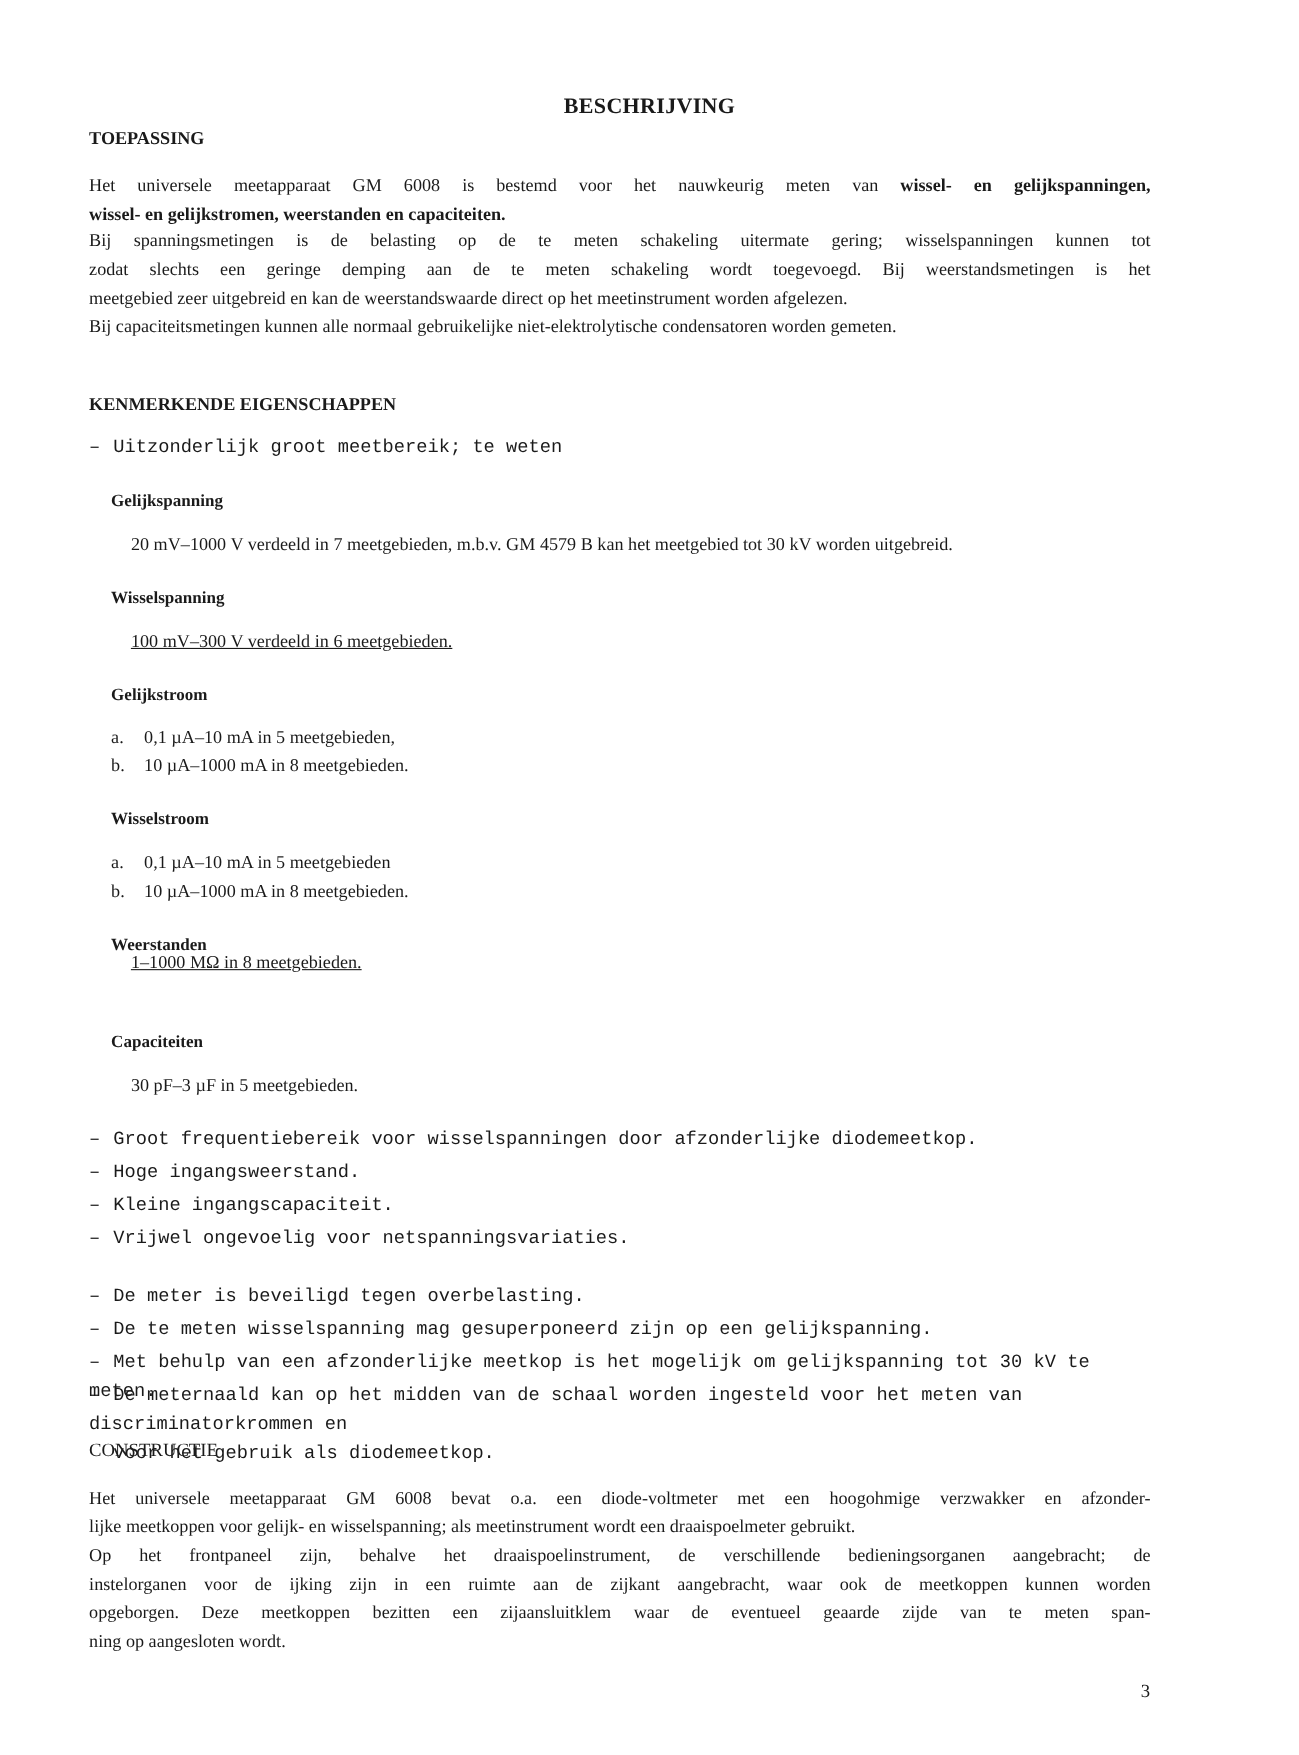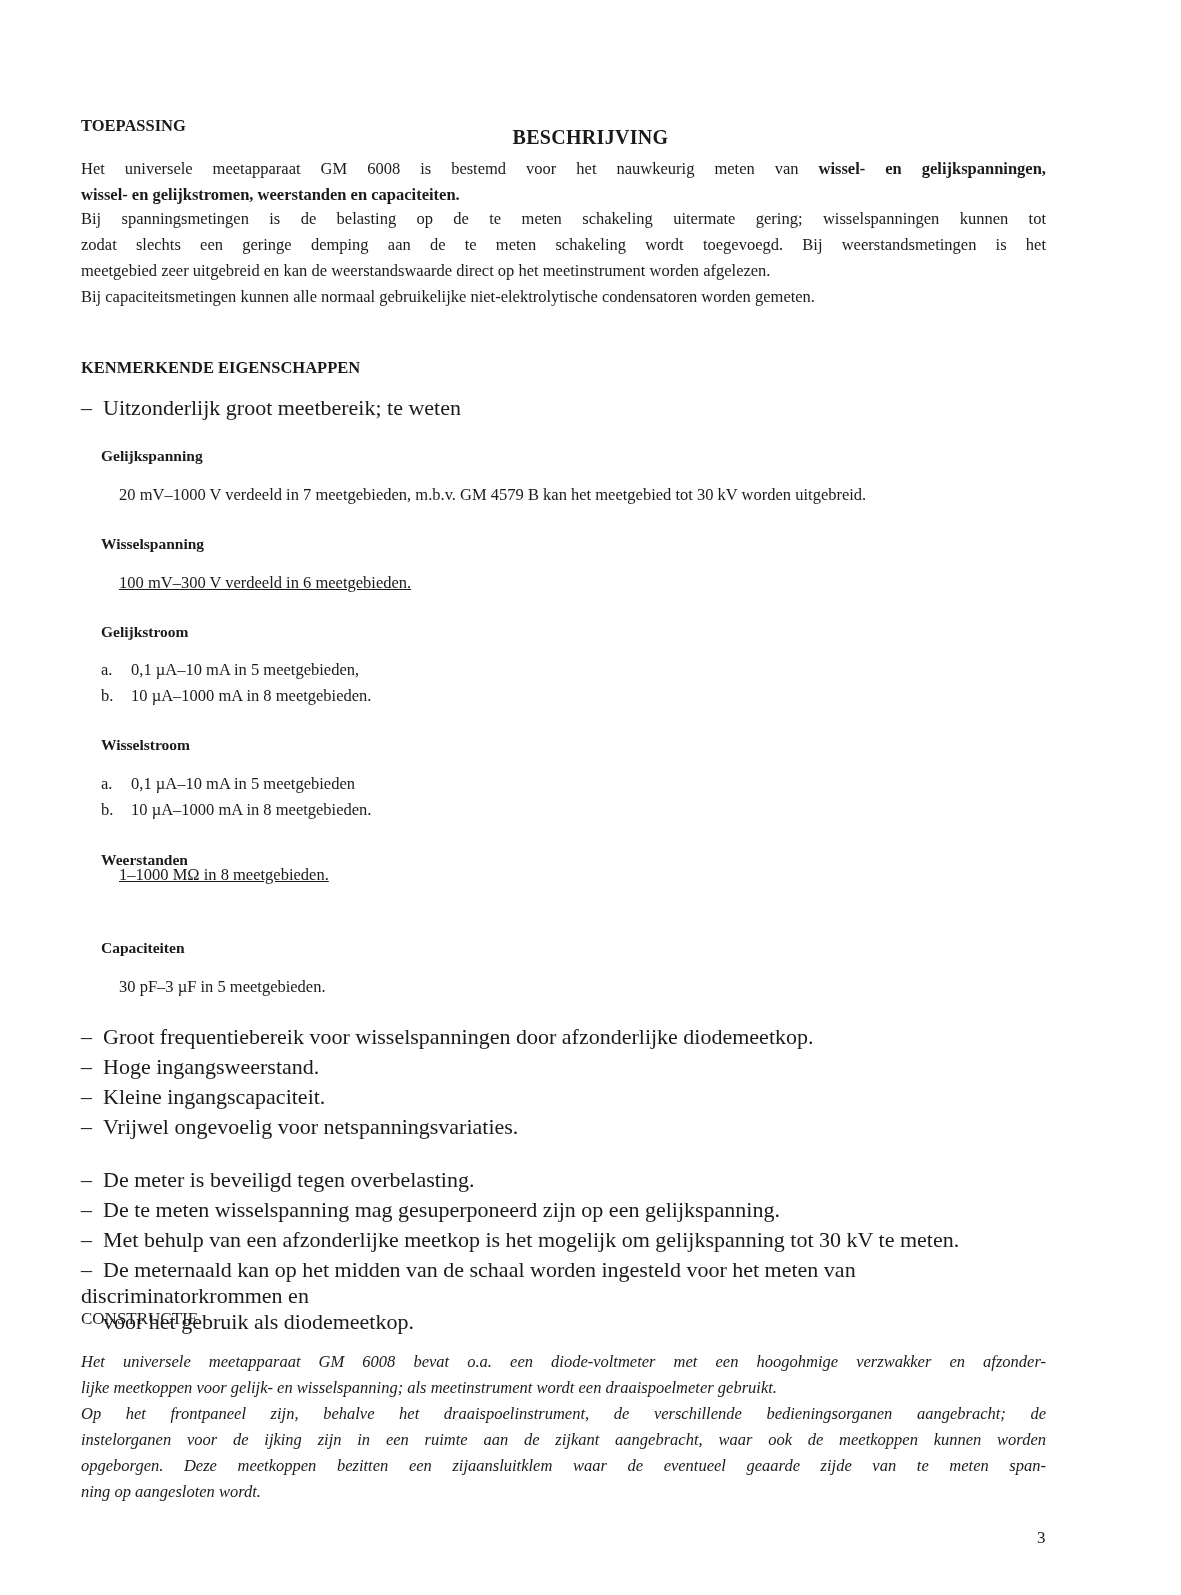--- a/index.html
+++ b/index.html
@@ -4,21 +4,21 @@
 <style>
   html, body { margin: 0; padding: 0; background: #ffffff; }
   body {
     width: 1181px; height: 1595px; position: relative; overflow: hidden;
     font-family: "Liberation Serif", "DejaVu Serif", serif;
     color: #1a1a1a;
   }
   .page { position: absolute; left: 0; top: 0; width: 1181px; height: 1595px; }
   .title {
     position: absolute; left: 0; width: 1181px; top: 86px;
-    text-align: center; font-weight: bold; font-size: 20px; letter-spacing: 0.3px; margin-top: 40px;
+    text-align: center; font-weight: bold; font-size: 20px; letter-spacing: 0.3px;
   }
   .h {
     position: absolute; left: 81px; font-weight: bold; font-size: 16.5px;
   }
   .p {
     position: absolute; left: 81px; width: 965px; font-size: 16.5px;
     line-height: 26px; text-align: justify;
   }
   .p .line { display: block; text-align: justify; text-align-last: justify; height: 26px; white-space: nowrap; }
   .p .line.last { text-align-last: left; }
@@ -27,21 +27,21 @@
     position: absolute; left: 101px; font-weight: bold; font-size: 15.5px;
   }
   .val {
     position: absolute; left: 119px; font-size: 16.5px; white-space: nowrap;
   }
   .ab {
     position: absolute; left: 101px; font-size: 16.5px; white-space: nowrap; line-height: 26px;
   }
   .ab .lbl { display: inline-block; width: 30px; }
   .bullet {
-    position: absolute; left: 81px; font-size: 22px; line-height: 26px; width: 980px;
+    position: absolute; left: 81px; font-size: 17px; line-height: 26px; width: 980px; font-family: Liberation Mono, monospace;
   }
   .bullet .dash { display: inline-block; width: 22px; }
   .bullet .cont { display: block; padding-left: 22px; }
   .pagenum {
     position: absolute; left: 1037px; top: 1528px; font-size: 17px;
   }
 </style>
 </head>
 <body>
 
@@ -99,21 +99,21 @@
     <div style="height:30px;"><span class="dash">–</span><span>Kleine ingangscapaciteit.</span></div>
     <div style="height:30px;"><span class="dash">–</span><span>Vrijwel ongevoelig voor netspanningsvariaties.</span></div>
     <div style="height:30px;margin-top:23px;"><span class="dash">–</span><span>De meter is beveiligd tegen overbelasting.</span></div>
     <div style="height:30px;"><span class="dash">–</span><span>De te meten wisselspanning mag gesuperponeerd zijn op een gelijkspanning.</span></div>
     <div style="height:30px;"><span class="dash">–</span><span>Met behulp van een afzonderlijke meetkop is het mogelijk om gelijkspanning tot 30 kV te meten.</span></div>
     <div><span class="dash">–</span><span>De meternaald kan op het midden van de schaal worden ingesteld voor het meten van discriminatorkrommen en</span><span class="cont">voor het gebruik als diodemeetkop.</span></div>
   </div>
 
   <div class="h" style="top:1309px; font-weight:normal; font-size:17px;">CONSTRUCTIE</div>
 
-  <div class="p" style="top:1349px; width:965px;font-style:italic;">
+  <div class="p" style="top:1349px; width:965px;">
     <span class="line">Het universele meetapparaat GM 6008 bevat o.a. een diode-voltmeter met een hoogohmige verzwakker en afzonder-</span>
     <span class="line last">lijke meetkoppen voor gelijk- en wisselspanning; als meetinstrument wordt een draaispoelmeter gebruikt.</span>
     <span class="line">Op het frontpaneel zijn, behalve het draaispoelinstrument, de verschillende bedieningsorganen aangebracht; de</span>
     <span class="line">instelorganen voor de ijking zijn in een ruimte aan de zijkant aangebracht, waar ook de meetkoppen kunnen worden</span>
     <span class="line">opgeborgen. Deze meetkoppen bezitten een zijaansluitklem waar de eventueel geaarde zijde van te meten span-</span>
     <span class="line last">ning op aangesloten wordt.</span>
   </div>
 
   <div class="pagenum">3</div>
 </div>

